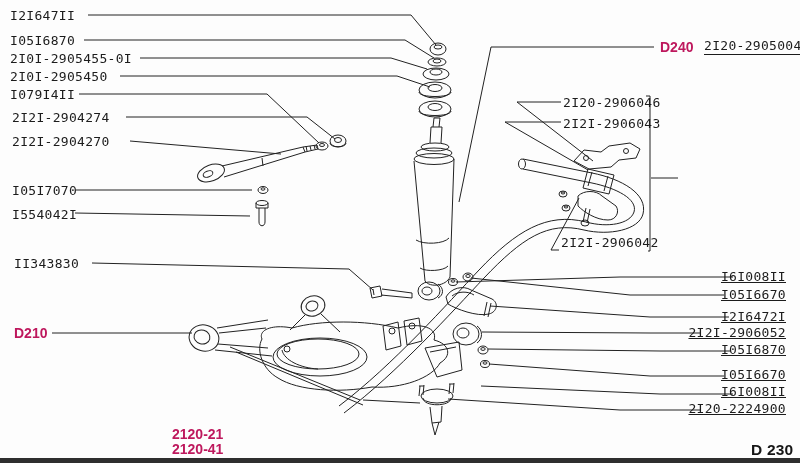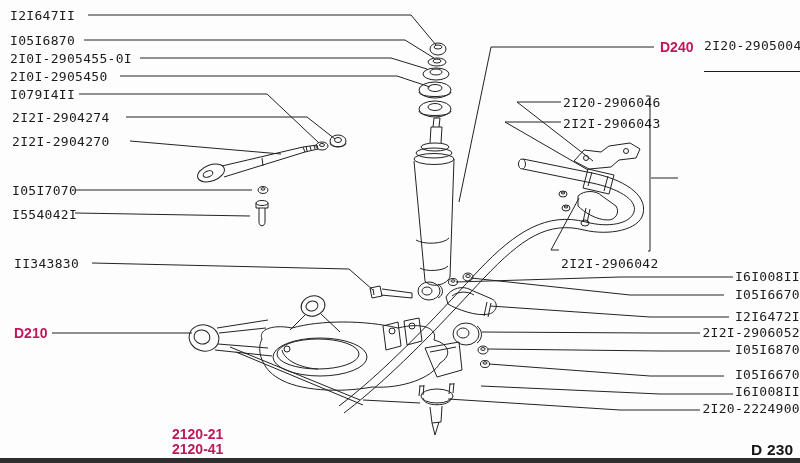--- a/index.html
+++ b/index.html
@@ -2,23 +2,23 @@
 <html><head>
 <meta charset="utf-8">
 <style>
   html,body{margin:0;padding:0;}
   body{width:800px;height:463px;position:relative;background:#fdfdfd;
        font-family:"Liberation Sans",sans-serif;overflow:hidden;}
   .page{position:absolute;inset:0;}
   svg.art{position:absolute;left:0;top:0;}
   .pn{position:absolute;font:13px/14px "DejaVu Sans Mono",monospace;color:#1c1c1c;
       letter-spacing:0.3px;white-space:pre;}
-  .pn-r{position:absolute;right:0;text-align:right;font:13px/14px "DejaVu Sans Mono",monospace;
-      color:#1c1c1c;letter-spacing:0.3px;white-space:pre;}
-  .pn-u{border-bottom:1.4px solid #1c1c1c;padding-bottom:18px;}
+  .pn-r{position:absolute;right:14px;text-align:right;font:13px/14px "DejaVu Sans Mono",monospace;
+      color:#1c1c1c;letter-spacing:0.3px;white-space:pre;text-decoration:underline;}
+  .pn-u{border-bottom:1.4px solid #1c1c1c;padding-bottom:1px;}
   .ref{position:absolute;font:bold 14px/15px "Liberation Sans",sans-serif;color:#be185d;}
   .cap{position:absolute;font:bold 15.5px/17px "Liberation Sans",sans-serif;color:#161616;
       white-space:pre;letter-spacing:0.2px;}
   .footer-bar{position:absolute;left:0;right:0;top:458px;height:4.5px;background:#2e2e2e;}
 </style>
 </head>
 <body>
 
 <div class="page">
 
@@ -183,21 +183,21 @@
   <div class="pn" style="left:12px;top:184px">I05I7070</div>
   <div class="pn" style="left:12px;top:208px">I554042I</div>
   <div class="pn" style="left:14px;top:257px">II343830</div>
 
   <div class="ref" style="left:14px;top:326px">D210</div>
   <div class="ref" style="left:660px;top:40px">D240</div>
   <div class="pn pn-u" style="left:704px;top:39px">2I20-2905004</div>
 
   <div class="pn" style="left:563px;top:96px">2I20-2906046</div>
   <div class="pn" style="left:563px;top:117px">2I2I-2906043</div>
-  <div class="pn" style="left:561px;top:257px">2I2I-2906042</div>
+  <div class="pn" style="left:561px;top:236px">2I2I-2906042</div>
 
   <div class="pn-r" style="top:270px">I6I008II</div>
   <div class="pn-r" style="top:288px">I05I6670</div>
   <div class="pn-r" style="top:310px">I2I6472I</div>
   <div class="pn-r" style="top:326px">2I2I-2906052</div>
   <div class="pn-r" style="top:343px">I05I6870</div>
   <div class="pn-r" style="top:368px">I05I6670</div>
   <div class="pn-r" style="top:385px">I6I008II</div>
   <div class="pn-r" style="top:402px">2I20-2224900</div>
 

